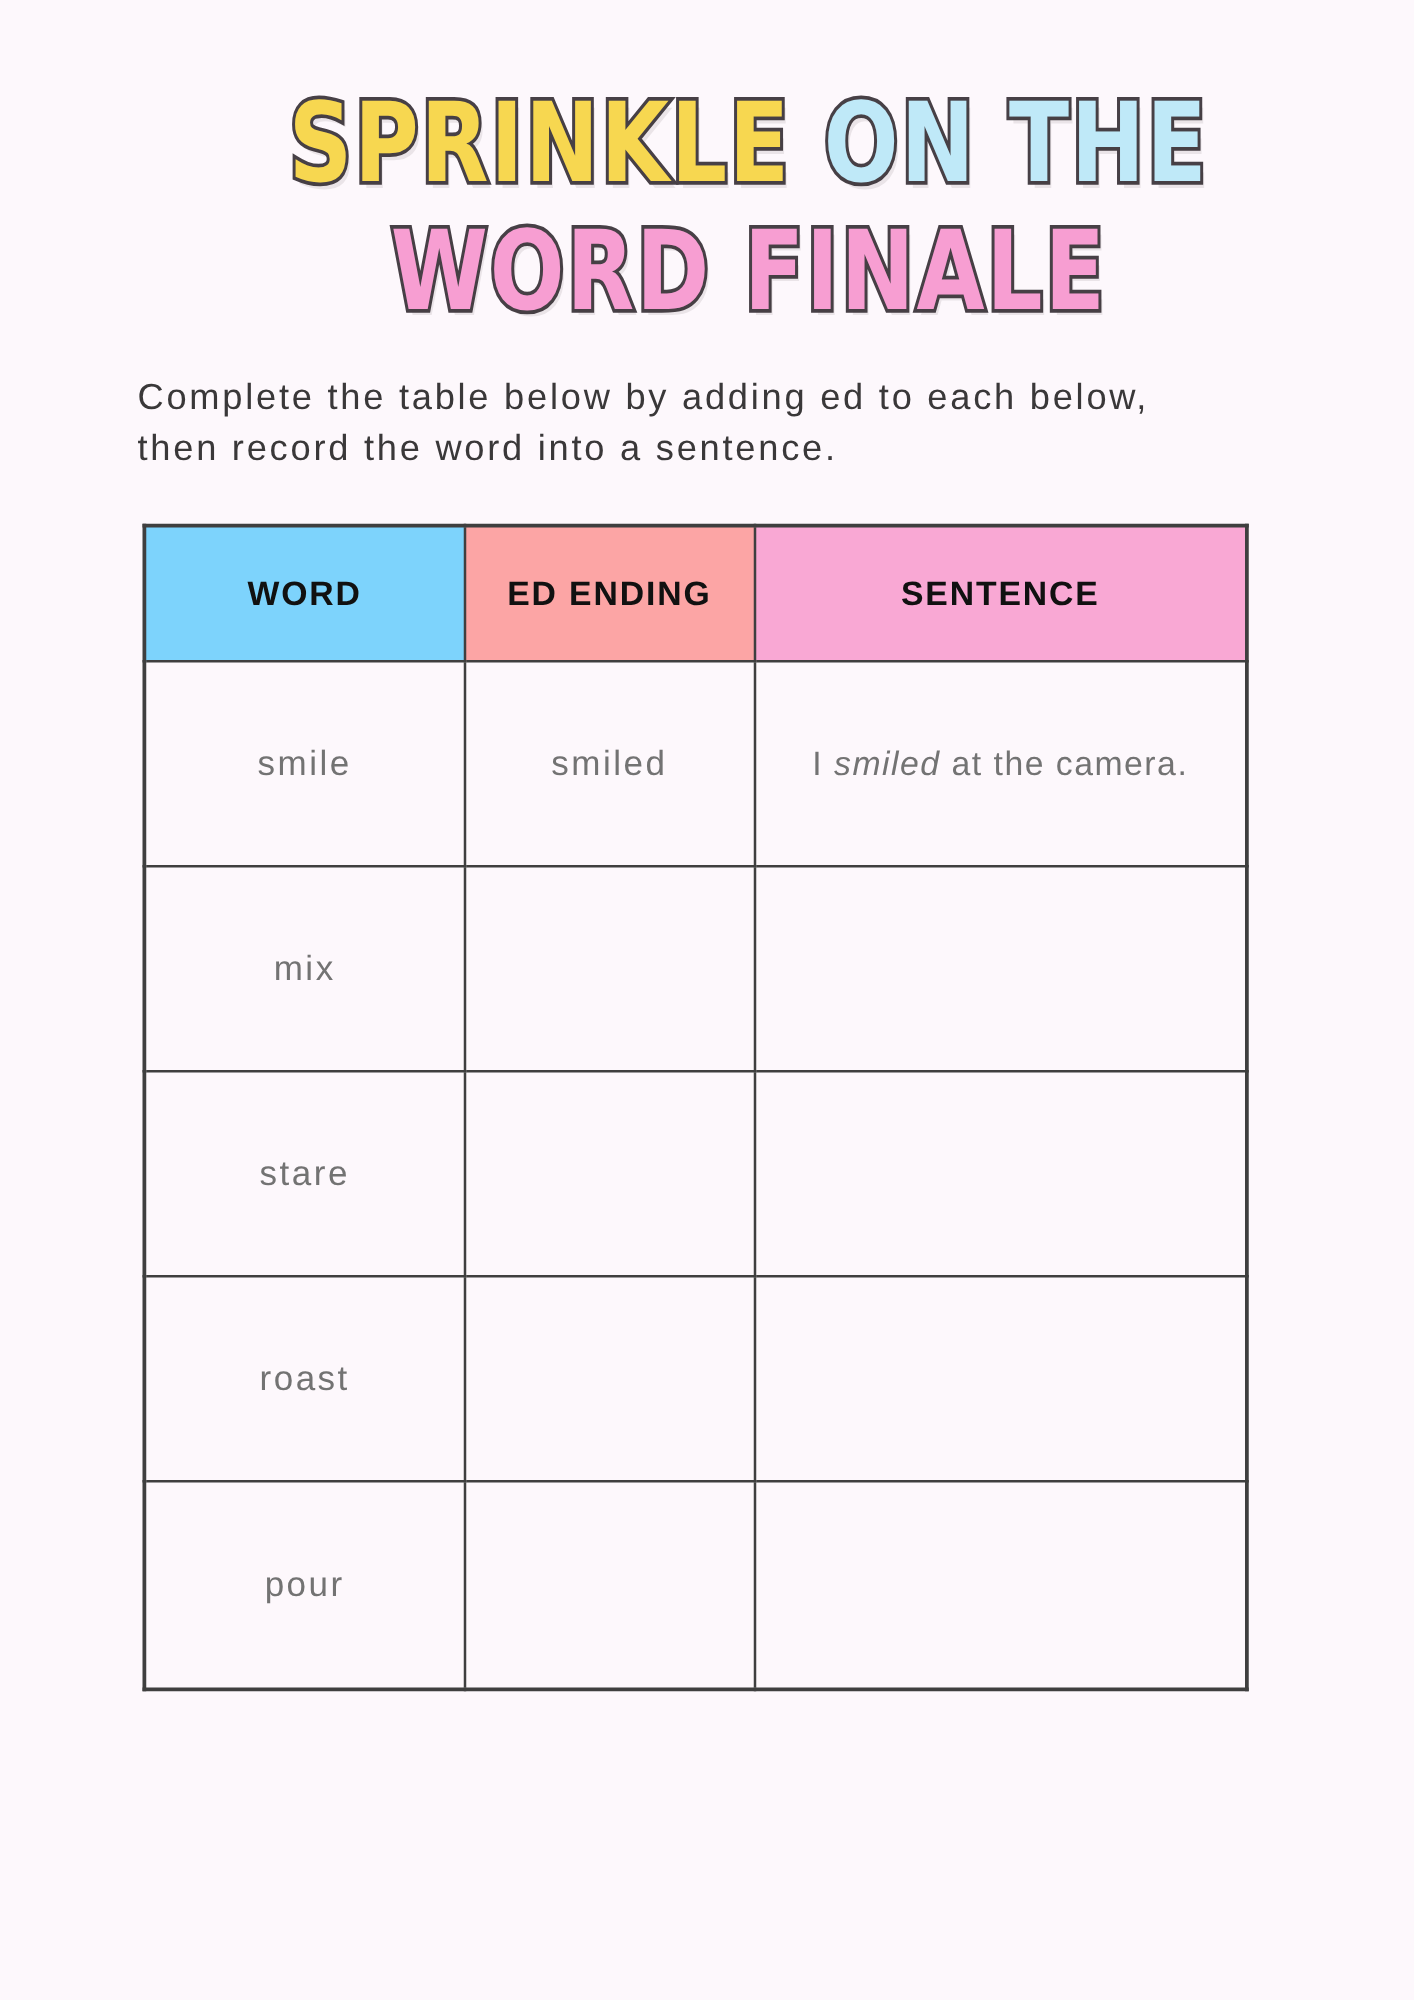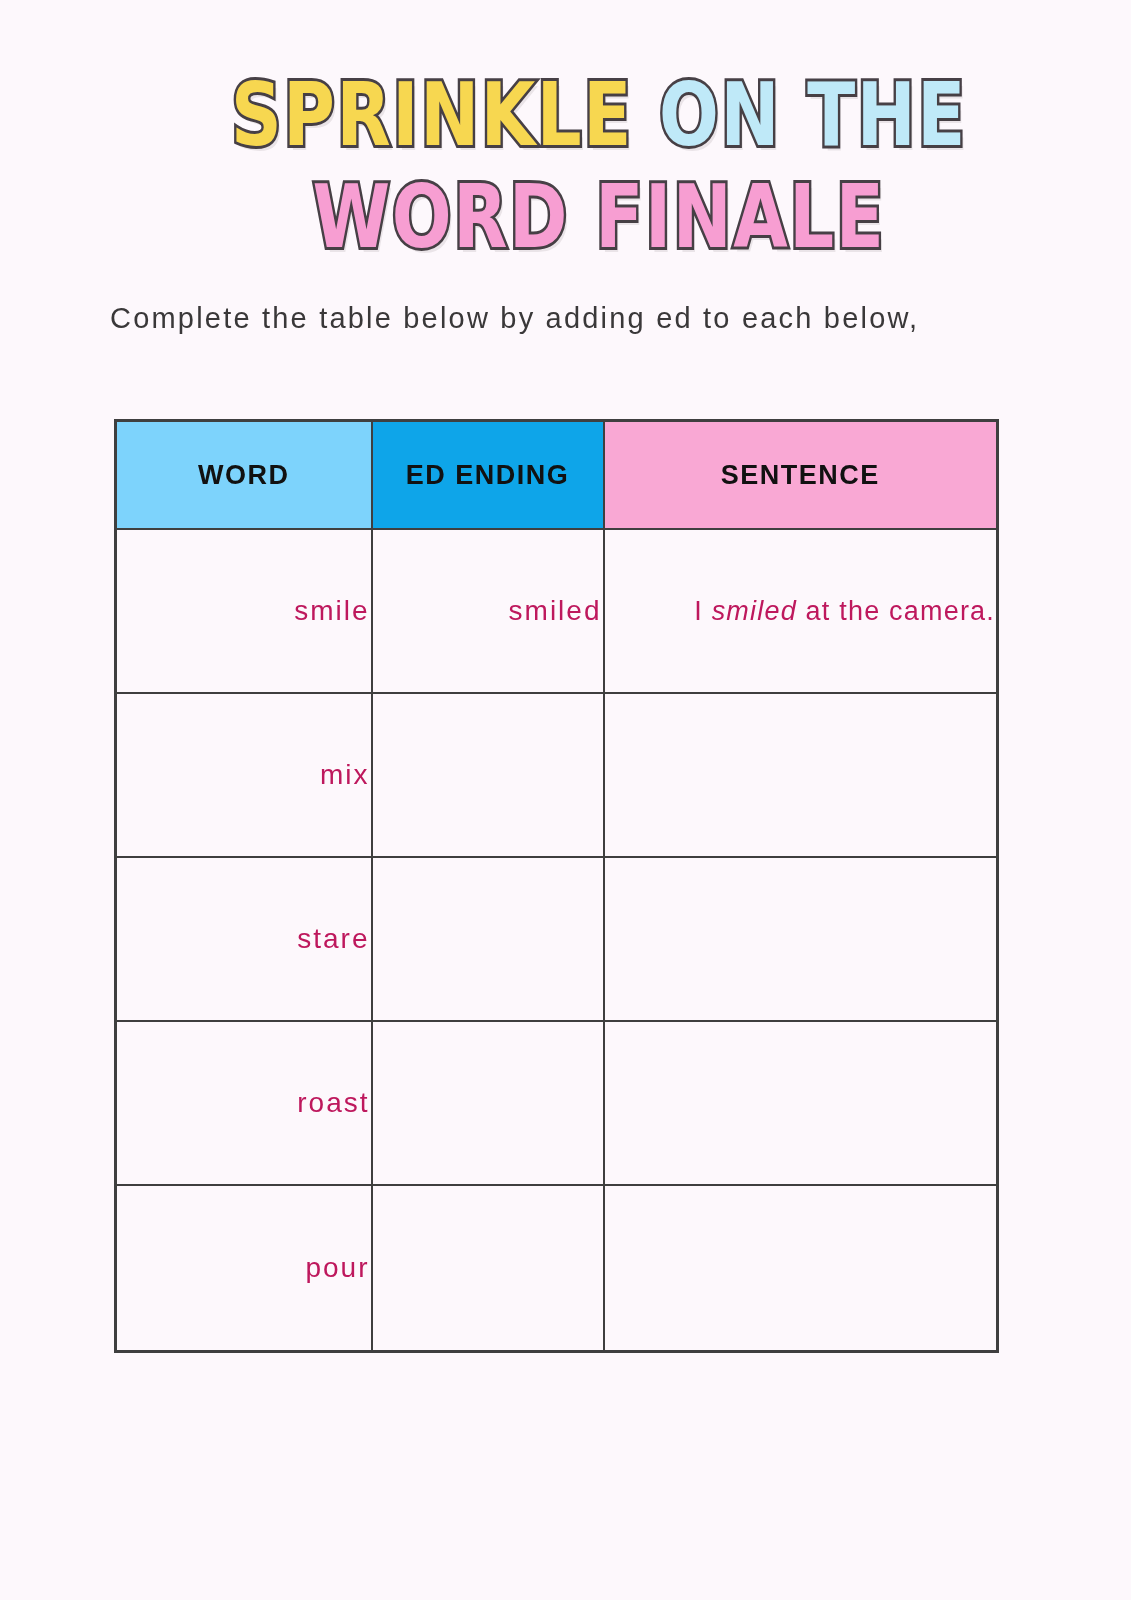--- a/index.html
+++ b/index.html
@@ -61,47 +61,48 @@
   th.hdr{
     height:104px;
     font-size:27px;
     font-weight:bold;
     letter-spacing:1.5px;
     color:#111111;
     text-align:center;
     vertical-align:middle;
   }
   .hdr-cyan{background:#7dd3fc;}
-  .hdr-yellow{background:#0ea5e9;}
+  .hdr-yellow{background:#fca5a5;}
   .hdr-pink{background:#f9a8d4;}
   td.cell{
     height:160px;
-    text-align:right;
+    text-align:center;
     vertical-align:middle;
     font-size:28px;
     letter-spacing:2px;
-    color:#be185d;
+    color:#737373;
     background:transparent;
   }
   tr.last-row td.cell{height:162px;}
   td.sentence-cell{font-size:27px;letter-spacing:1.2px;}
   .it{font-style:italic;}
 </style>
 </head>
 <body>
 
 <div class="content">
 
   <div class="title-block">
     <div class="title-line"><span class="t-yellow">SPRINKLE</span><span> </span><span class="t-blue">ON THE</span></div>
     <div class="title-line"><span class="t-pink">WORD FINALE</span></div>
   </div>
 
   <div class="instructions">
     <div>Complete the table below by adding ed to each below,</div>
+    <div>then record the word into a sentence.</div>
   </div>
 
   <table class="worksheet">
     <colgroup>
       <col class="c-word">
         <col class="c-ed">
         <col class="c-sentence">
     </colgroup>
     <thead>
       <tr>

